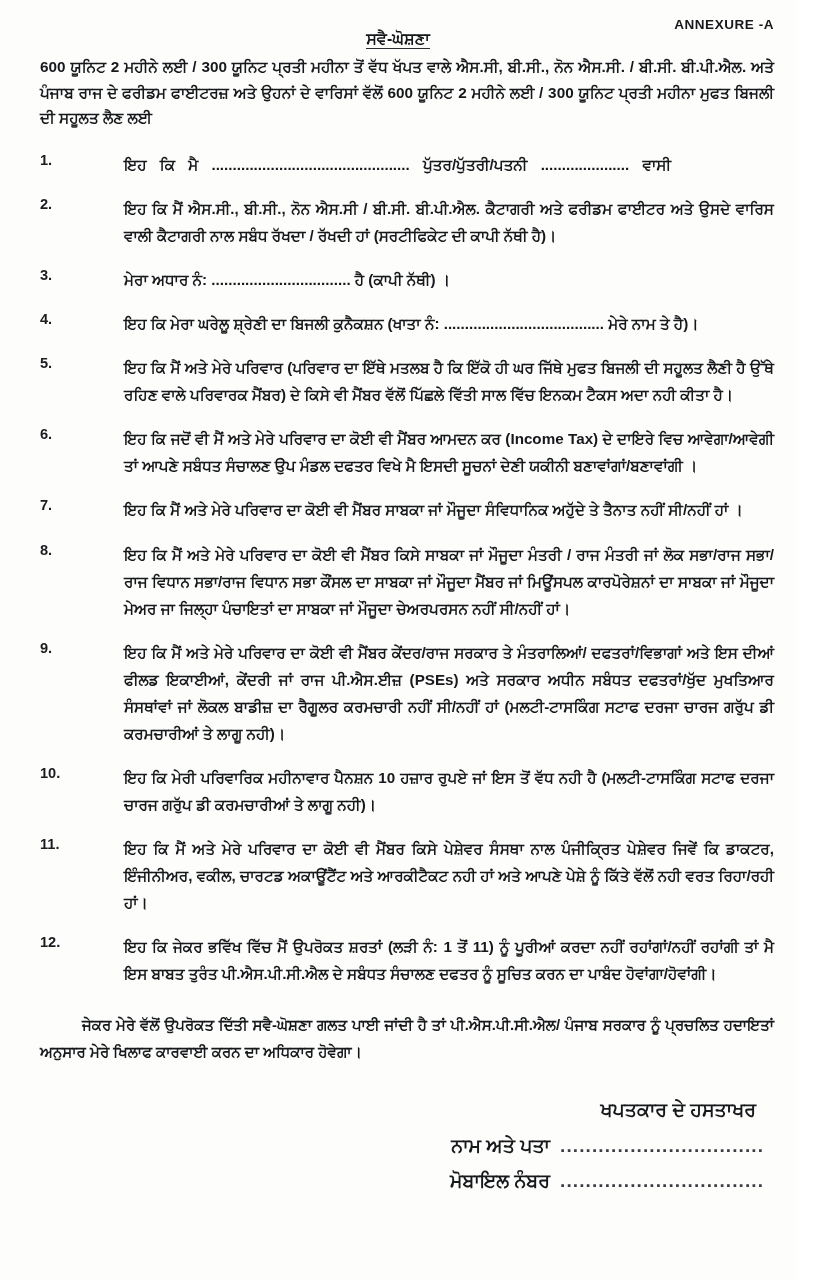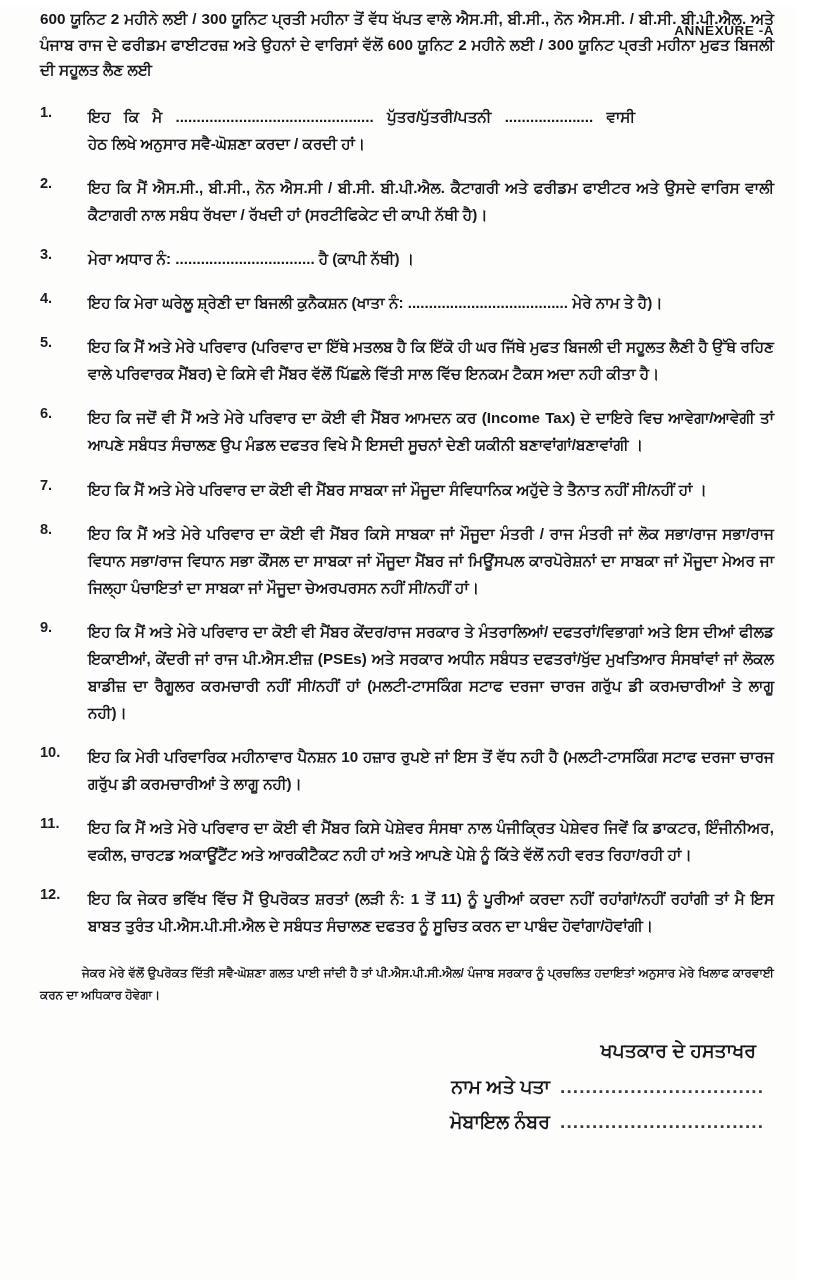--- a/index.html
+++ b/index.html
@@ -76,31 +76,32 @@
     font-weight: 600;
   }
   .clause-body {
     flex: 1 1 auto;
     font-size: 15.2px;
     line-height: 1.78;
     text-align: justify;
     text-justify: inter-word;
     color: #16181b;
     font-weight: 600;
+    margin-left: 36px;
   }
 
   
   .wide {
     word-spacing: 9px;
   }
 
   
   .closing {
     margin: 24px 22px 0 40px;
-    font-size: 12px;
+    font-size: 15px;
     line-height: 1.8;
     text-align: justify;
     text-justify: inter-word;
     color: #16181b;
     font-weight: 600;
   }
   .closing .indent {
     display: inline-block;
     width: 42px;
   }
@@ -140,30 +141,32 @@
     width: 172px;
   }
 </style>
 </head>
 <body>
 
 <div class="page">
 
   <div class="annexure">ANNEXURE -A</div>
 
+  <div class="doc-title">
+    <span>ਸਵੈ-ਘੋਸ਼ਣਾ</span>
+  </div>
 
   <div class="intro">600 ਯੂਨਿਟ 2 ਮਹੀਨੇ ਲਈ / 300 ਯੂਨਿਟ ਪ੍ਰਤੀ ਮਹੀਨਾ ਤੋਂ ਵੱਧ ਖੱਪਤ ਵਾਲੇ ਐਸ.ਸੀ, ਬੀ.ਸੀ., ਨੋਨ ਐਸ.ਸੀ. / ਬੀ.ਸੀ. ਬੀ.ਪੀ.ਐਲ. ਅਤੇ ਪੰਜਾਬ ਰਾਜ ਦੇ ਫਰੀਡਮ ਫਾਈਟਰਜ਼ ਅਤੇ ਉਹਨਾਂ ਦੇ ਵਾਰਿਸਾਂ ਵੱਲੋਂ 600 ਯੂਨਿਟ 2 ਮਹੀਨੇ ਲਈ / 300 ਯੂਨਿਟ ਪ੍ਰਤੀ ਮਹੀਨਾ ਮੁਫਤ ਬਿਜਲੀ ਦੀ ਸਹੂਲਤ ਲੈਣ ਲਈ</div>
 
   <div class="clauses">
 
     <div class="clause">
       <div class="clause-num">1.</div>
       <div class="clause-body">
         <div class="wide">ਇਹ ਕਿ ਮੈ ............................................... ਪੁੱਤਰ/ਪੁੱਤਰੀ/ਪਤਨੀ ..................... ਵਾਸੀ</div>
-        <div>ਹੇਠ ਲਿਖੇ ਅਨੁਸਾਰ ਸਵੈ-ਘੋਸ਼ਣਾ ਕਰਦਾ / ਕਰਦੀ ਹਾਂ।</div>
       </div>
     </div>
 
     <div class="clause">
       <div class="clause-num">2.</div>
       <div class="clause-body">ਇਹ ਕਿ ਮੈਂ ਐਸ.ਸੀ., ਬੀ.ਸੀ., ਨੋਨ ਐਸ.ਸੀ / ਬੀ.ਸੀ. ਬੀ.ਪੀ.ਐਲ. ਕੈਟਾਗਰੀ ਅਤੇ ਫਰੀਡਮ ਫਾਈਟਰ ਅਤੇ ਉਸਦੇ ਵਾਰਿਸ ਵਾਲੀ ਕੈਟਾਗਰੀ ਨਾਲ ਸਬੰਧ ਰੱਖਦਾ / ਰੱਖਦੀ ਹਾਂ (ਸਰਟੀਫਿਕੇਟ ਦੀ ਕਾਪੀ ਨੱਥੀ ਹੈ)।</div>
     </div>
 
     <div class="clause">
       <div class="clause-num">3.</div>

